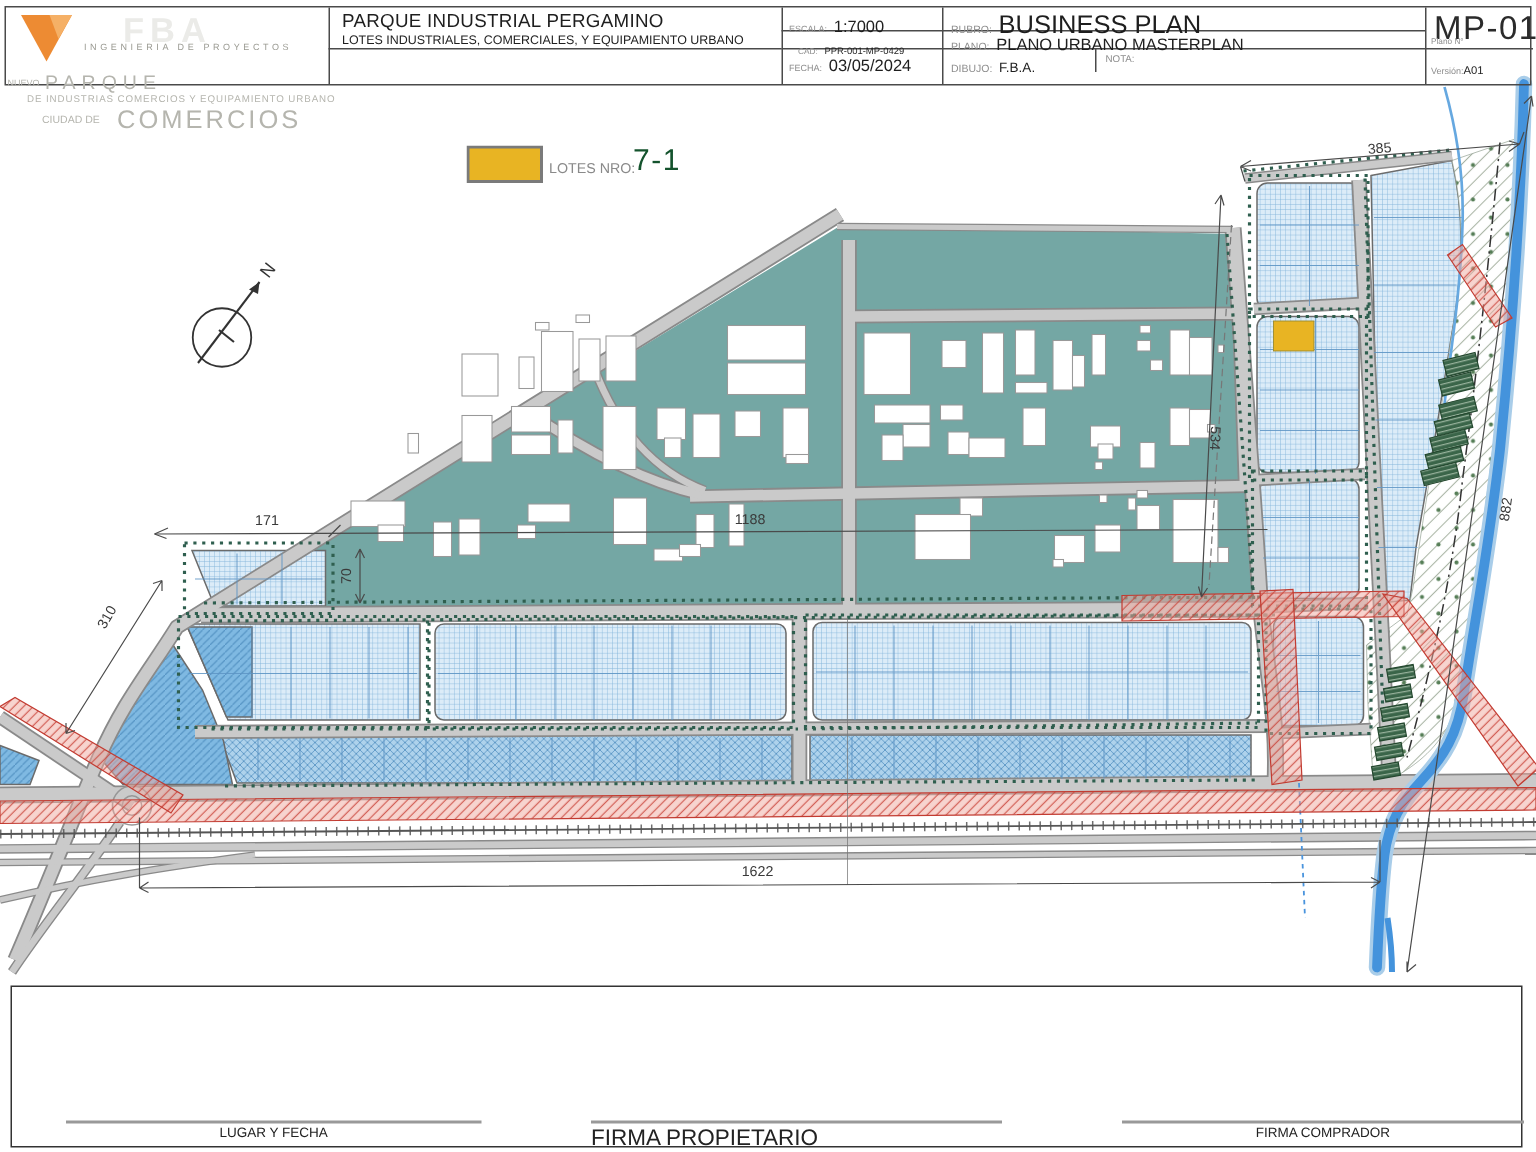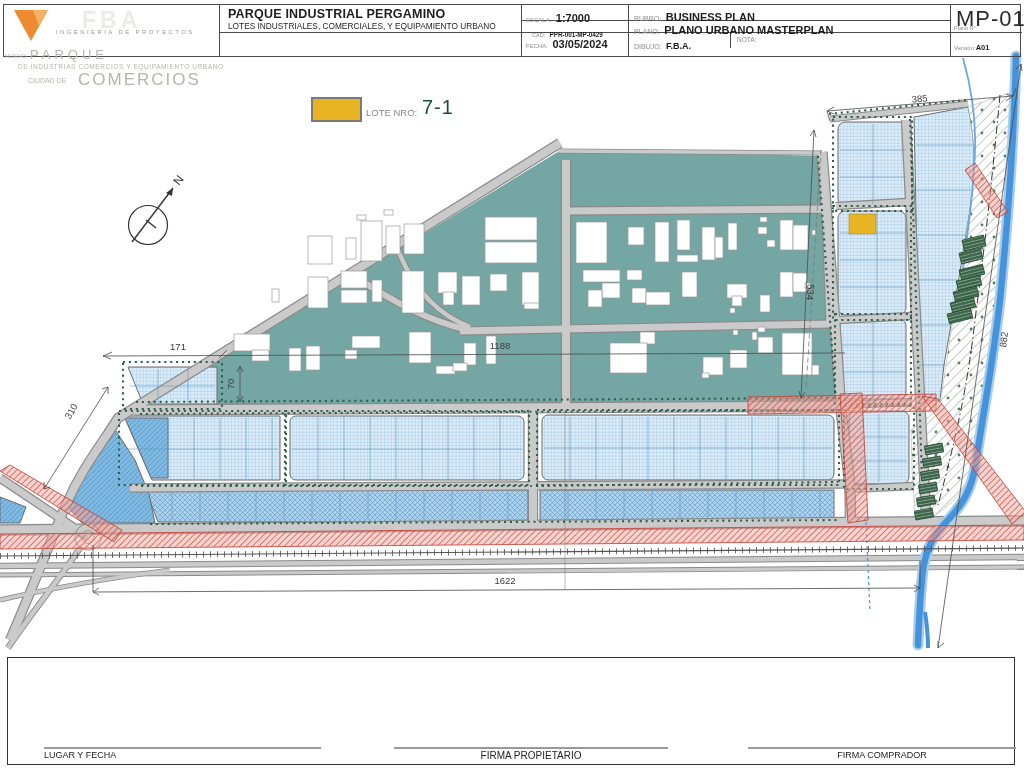--- a/index.html
+++ b/index.html
@@ -1,18 +1,18 @@
 <!DOCTYPE html>
 <html><head>
 <meta charset="utf-8">
 <style>
   html,body{margin:0;padding:0;width:1024px;height:768px;background:#fff;overflow:hidden;font-family:"Liberation Sans",sans-serif}
   .abs{position:absolute;white-space:nowrap}
   .lbl{color:#8d8d8d;font-weight:normal}
-  .val{color:#1e1e1e;font-weight:bold}
+  .val{color:#1e1e1e;font-weight:normal}
   #titleblock .line{position:absolute;background:#4a4a4a}
 </style>
 </head>
 <body>
 
 <svg id="map" width="1024" height="768" viewBox="0 0 1024 768" style="position:absolute;left:0;top:0">
   <defs>
     <pattern id="pGrid" width="3.4" height="3.4" patternUnits="userSpaceOnUse">
       <rect width="3.4" height="3.4" fill="#dcecf8"></rect>
       <path d="M0,0 H3.4 M0,0 V3.4" stroke="#7fb3da" stroke-width="0.55" fill="none"></path>
@@ -307,21 +307,21 @@
   <div class="abs" style="left:78px;top:2px;font-size:23px;font-weight:bold;letter-spacing:4px;color:#ebebe8">FBA</div>
   <div class="abs" style="left:52px;top:24px;font-size:6px;letter-spacing:2.4px;color:#9a9a92">INGENIERIA DE PROYECTOS</div>
 
   <div class="abs val" style="left:224px;top:2px;font-size:12.5px;letter-spacing:0.2px">PARQUE INDUSTRIAL PERGAMINO</div>
   <div class="abs val" style="left:224px;top:16px;font-size:8.3px;font-weight:normal">LOTES INDUSTRIALES, COMERCIALES, Y EQUIPAMIENTO URBANO</div>
 
   <div class="abs" style="left:522px;top:3px"><span class="lbl" style="font-size:6px">ESCALA:</span> <span class="val" style="font-size:11px">1:7000</span></div>
   <div class="abs" style="left:528px;top:17.5px"><span class="lbl" style="font-size:5.5px">CAD:</span> <span class="val" style="font-size:6.3px">PPR-001-MP-0429</span></div>
   <div class="abs" style="left:522px;top:29px"><span class="lbl" style="font-size:6px">FECHA:</span> <span class="val" style="font-size:11px">03/05/2024</span></div>
 
-  <div class="abs" style="left:630px;top:2px"><span class="lbl" style="font-size:7px">RUBRO:</span> <span class="val" style="font-size:11px">BUSINESS PLAN</span></div>
+  <div class="abs" style="left:630px;top:2px"><span class="lbl" style="font-size:7px">RUBRO:</span> <span class="val" style="font-size:17px">BUSINESS PLAN</span></div>
   <div class="abs" style="left:630px;top:15px"><span class="lbl" style="font-size:7px">PLANO:</span> <span class="val" style="font-size:11px">PLANO URBANO MASTERPLAN</span></div>
   <div class="abs" style="left:630px;top:30px"><span class="lbl" style="font-size:7px">DIBUJO:</span> <span class="val" style="font-size:9px">F.B.A.</span></div>
   <div class="abs lbl" style="left:733px;top:31px;font-size:6.5px">NOTA:</div>
 
   <div class="abs" style="left:952px;top:1px;width:62px;text-align:left;font-size:22px;letter-spacing:1px;color:#2b2b2b">MP-01</div>
   <div class="abs lbl" style="left:950px;top:20px;font-size:5.5px">Plano N°</div>
   <div class="abs" style="left:950px;top:31px"><span class="lbl" style="font-size:6px">Versión:</span><span class="val" style="font-size:7.5px">A01</span></div>
 </div>
 
 <div class="abs" style="left:0;top:46px;width:300px;height:50px;color:#b5b5ae">
@@ -329,24 +329,24 @@
   <div class="abs" style="left:30px;top:1px;font-size:13px;letter-spacing:4px">PARQUE</div>
   <div class="abs" style="left:18px;top:17px;font-size:6.5px;letter-spacing:0.6px">DE INDUSTRIAS COMERCIOS Y EQUIPAMIENTO URBANO</div>
   <div class="abs" style="left:28px;top:31px;font-size:7px">CIUDAD DE</div>
   <div class="abs" style="left:78px;top:24px;font-size:17px;letter-spacing:2px">COMERCIOS</div>
 </div>
 
 <div class="abs" style="left:0;top:0;width:1024px;height:130px">
   <svg class="abs" style="left:311px;top:97px" width="52" height="26" viewBox="0 0 52 26">
       <rect x="1" y="1" width="49" height="23" stroke="#7a7a7a" stroke-width="2" fill="#e8b423"></rect>
     </svg>
-  <div class="abs" style="left:366px;top:107px;font-size:9.5px;color:#8a8a8a">LOTE NRO:</div>
+  <div class="abs" style="left:366px;top:107px;font-size:9.5px;color:#8a8a8a">LOTES NRO:</div>
   <div class="abs" style="left:422px;top:96px;font-size:20px;color:#14532d;letter-spacing:1px">7-1</div>
 </div>
 
 <div id="sigblock" class="abs" style="left:7px;top:657px;width:1008px;height:108px;border:1.6px solid #333;box-sizing:border-box">
   <div class="abs" style="left:36px;top:89px;width:277px;border-top:2px solid #999"></div>
-  <div class="abs" style="left:36px;top:92px;width:277px;font-size:9px;color:#222">LUGAR Y FECHA</div>
+  <div class="abs" style="left:36px;top:92px;width:277px;text-align:center;font-size:9px;color:#222">LUGAR Y FECHA</div>
   <div class="abs" style="left:386px;top:89px;width:274px;border-top:2px solid #999"></div>
-  <div class="abs" style="left:386px;top:92px;width:274px;text-align:center;font-size:10px;color:#222">FIRMA PROPIETARIO</div>
+  <div class="abs" style="left:386px;top:92px;width:274px;font-size:15px;color:#222">FIRMA PROPIETARIO</div>
   <div class="abs" style="left:740px;top:89px;width:268px;border-top:2px solid #999"></div>
   <div class="abs" style="left:740px;top:92px;width:268px;text-align:center;font-size:9px;color:#222">FIRMA COMPRADOR</div>
 </div>
 
 </body></html>

